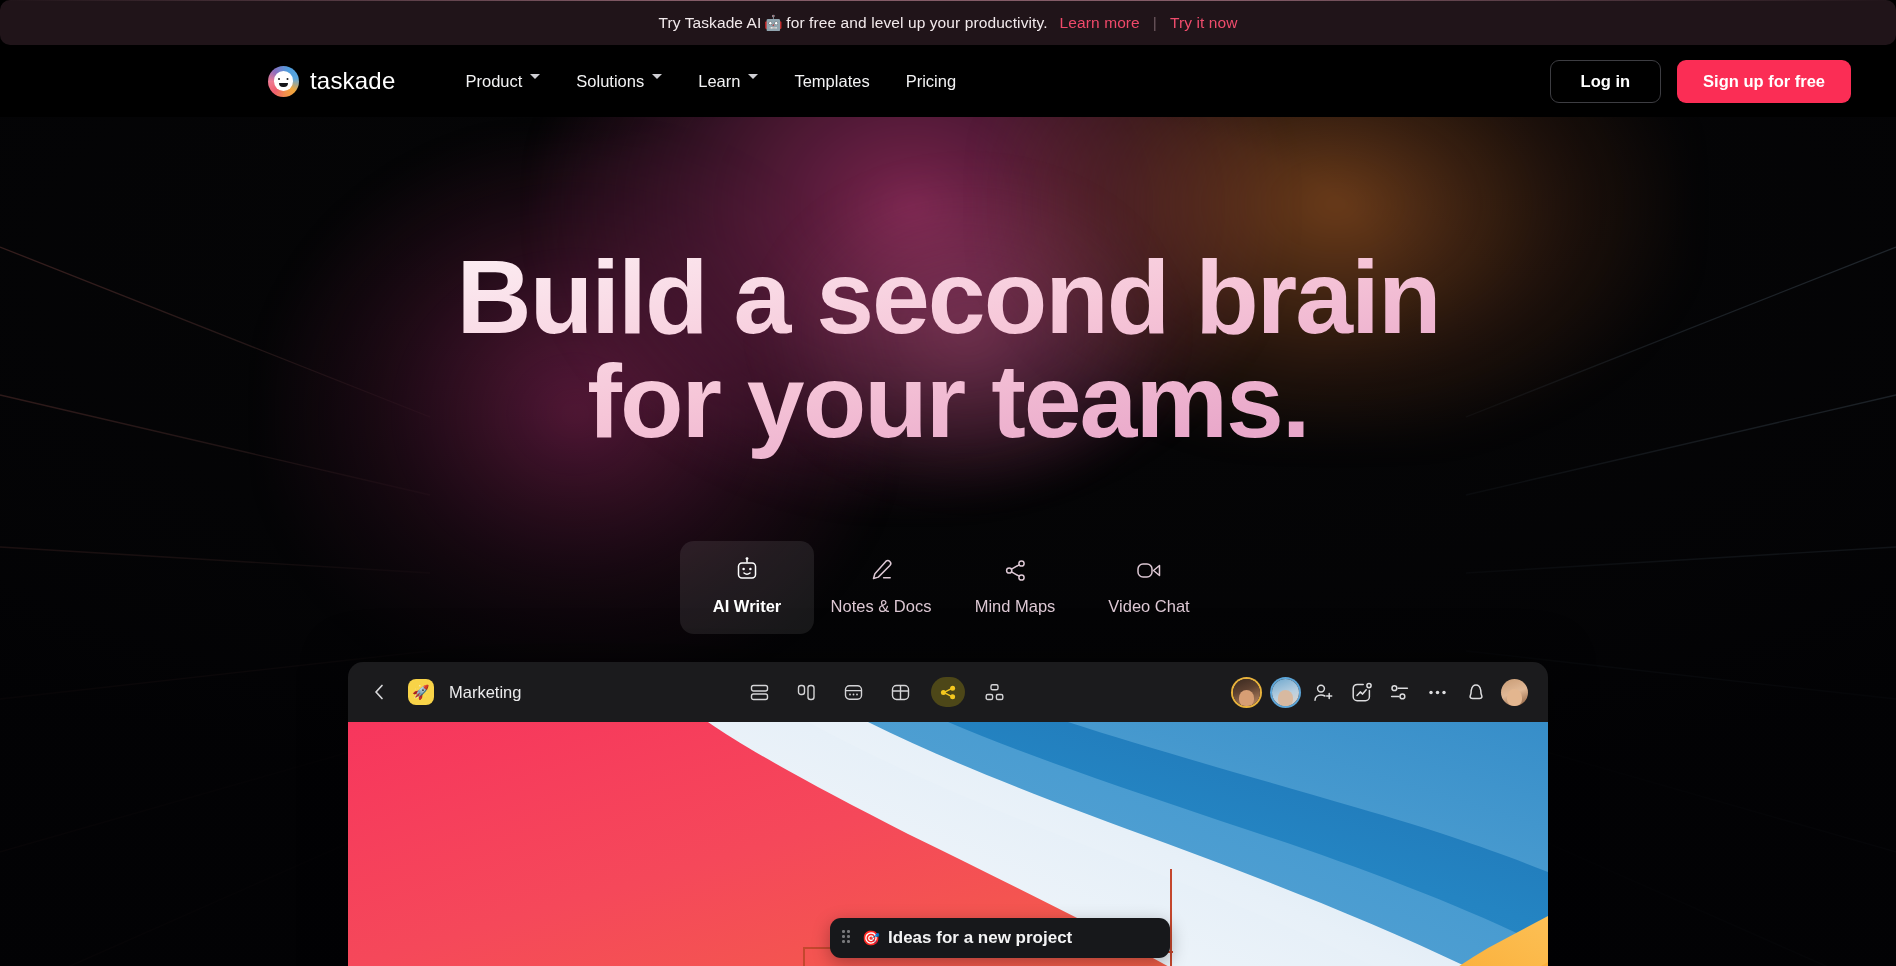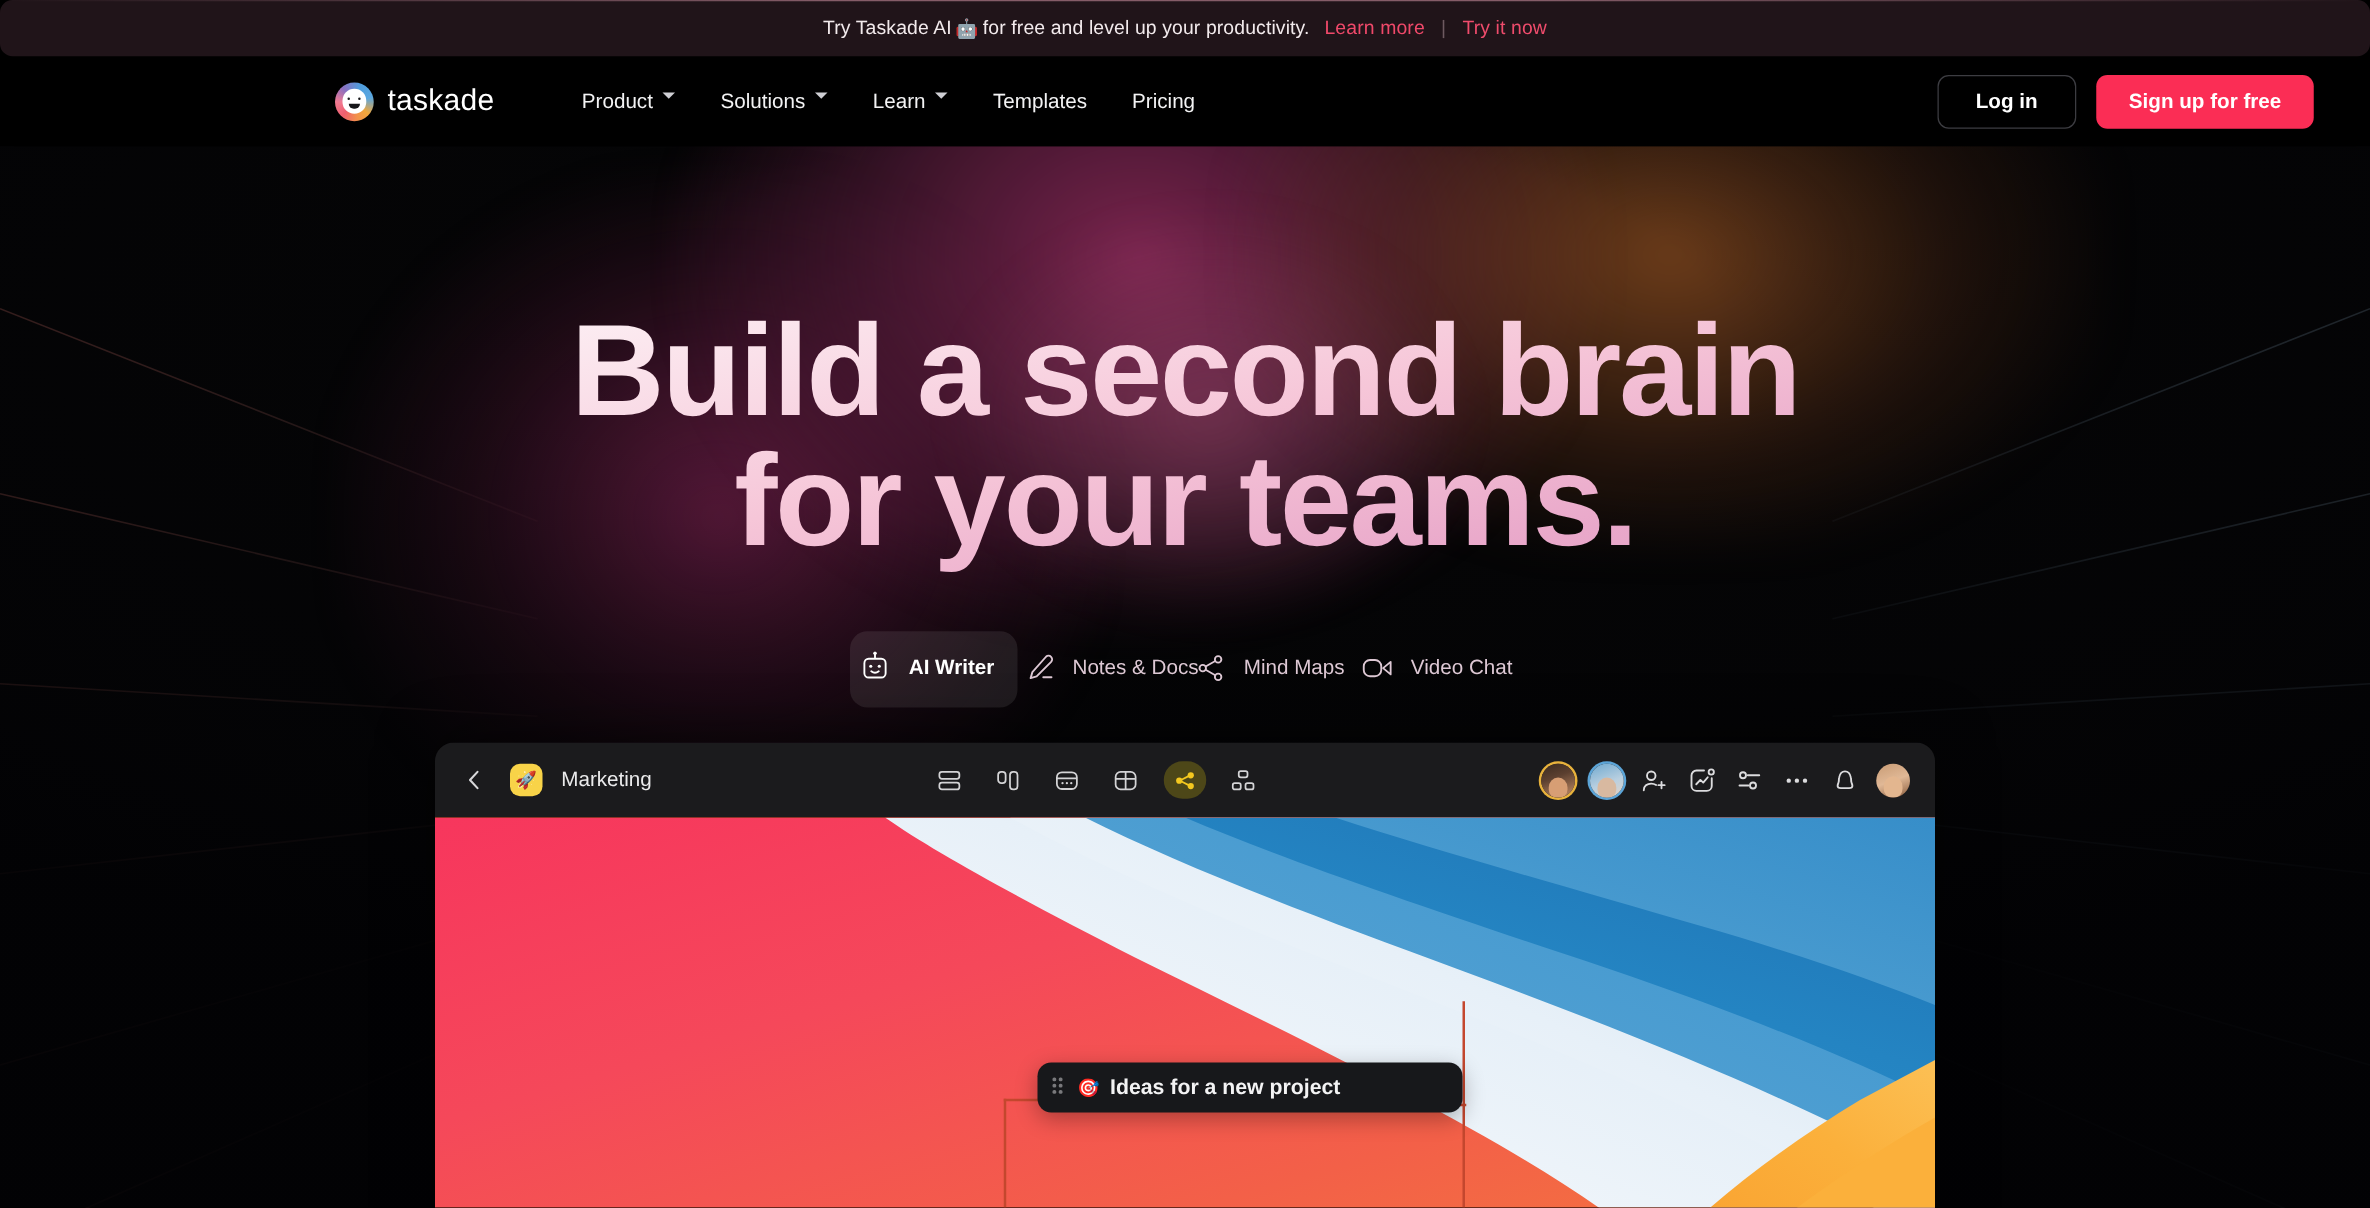--- a/index.html
+++ b/index.html
@@ -237,25 +237,26 @@
     justify-content: center;
     align-items: flex-start;
     gap: 0;
     margin-top: 42px;
   }
   .feature-tab {
     width: 134px;
     padding: 15px 6px 18px;
     border-radius: 14px;
     display: flex;
-    flex-direction: row;
+    flex-direction: column;
     align-items: center;
     gap: 13px;
     cursor: pointer;
     color: #ddc8d4;
+    margin-top: 36px;
   }
   .feature-tab.active {
     background: rgba(255,255,255,.085);
     color: #fff;
   }
   .feature-tab .ft-icon {
     width: 28px; height: 28px;
     display: flex; align-items: center; justify-content: center;
   }
   .feature-tab .ft-label {

